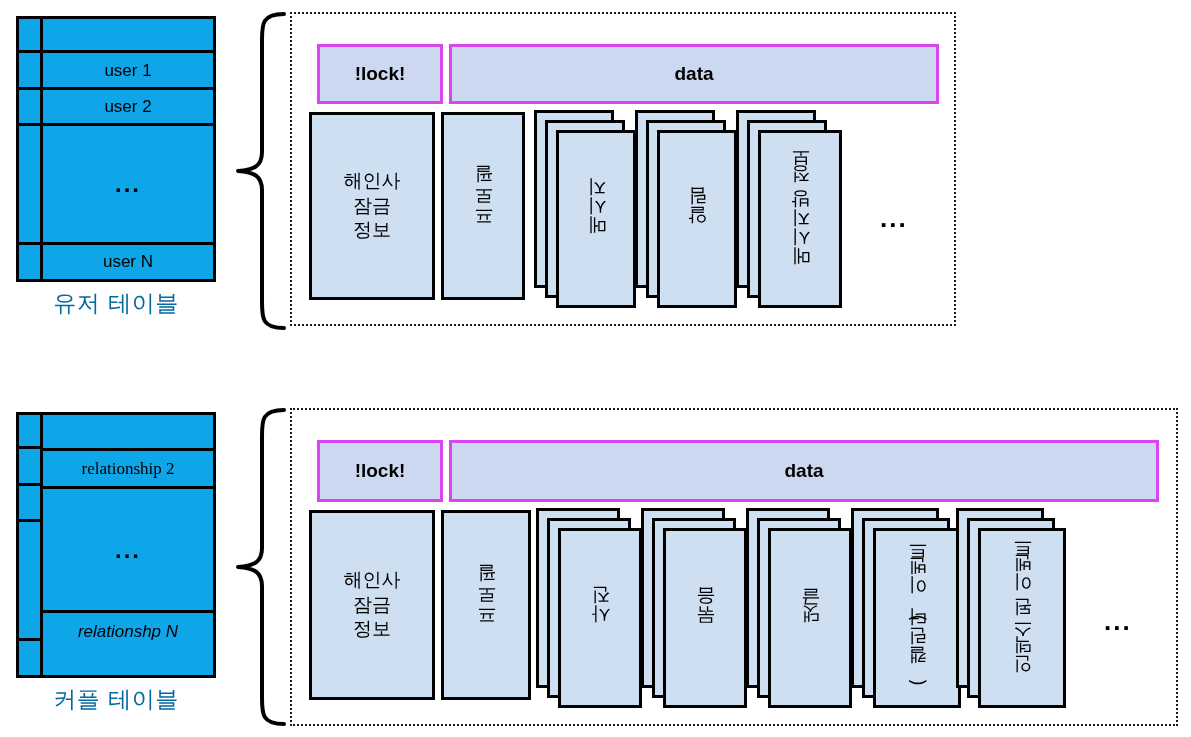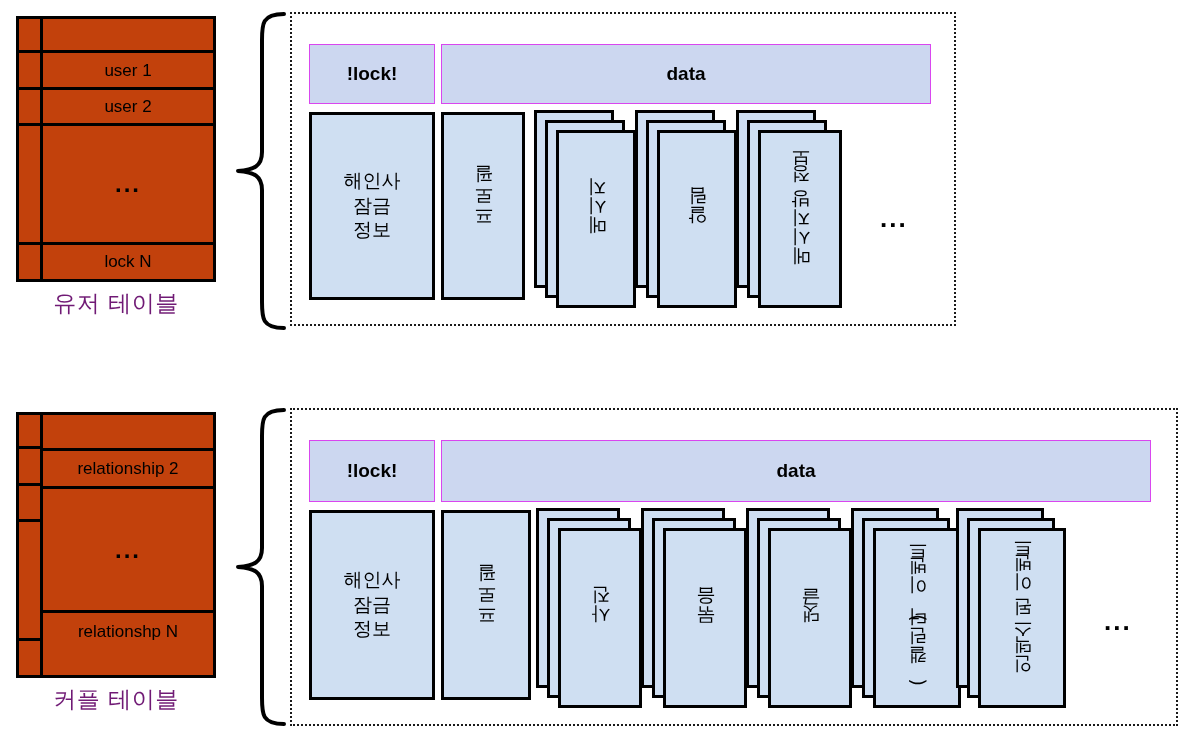--- a/index.html
+++ b/index.html
@@ -5,56 +5,56 @@
   html,body{margin:0;padding:0;background:#ffffff;}
   body{
     width:1191px;height:737px;position:relative;overflow:hidden;
     font-family:"Liberation Sans","DejaVu Sans",sans-serif;
     color:#000;
   }
 
   
   .tbl{
     position:absolute;box-sizing:border-box;
-    border:3px solid #000;background:#c2410c;
+    border:3px solid #000;background:#0ea5e9;
     display:flex;
   }
   .tbl .gutter{
     width:21px;flex:0 0 21px;border-right:3px solid #000;
     display:flex;flex-direction:column;
   }
   .tbl .rows{flex:1;display:flex;flex-direction:column;}
   .trow{
     border-bottom:3px solid #000;
     display:flex;align-items:center;justify-content:center;
     font-size:17px;line-height:1;color:#000;
   }
   .trow.last{border-bottom:none;}
   .grow{border-bottom:3px solid #000;}
   .grow.last{border-bottom:none;}
   .tbl-caption{
     position:absolute;text-align:center;
-    font-size:23px;letter-spacing:.5px;color:#701a75;
+    font-size:23px;letter-spacing:.5px;color:#0369a1;
     font-family:"DejaVu Sans","Liberation Sans",sans-serif;
   }
 
   
   .dotted{
     position:absolute;box-sizing:border-box;
     border:2px dotted #1a1a1a;background:transparent;
   }
 
   
   .brace{position:absolute;}
 
   
   .bx{
     position:absolute;box-sizing:border-box;
-    border:1px solid #d946ef;background:#ccd7f0;
-    display:flex;align-items:center;justify-content:center;
+    border:3px solid #d946ef;background:#ccd7f0;
+    display:flex;align-items:center;justify-content:center;margin-left:8px;
   }
   .hdr-lock,.hdr-data{
     font-weight:bold;font-size:19px;color:#000;
   }
   .card{
     position:absolute;box-sizing:border-box;
     border:3px solid #000;background:#cfdff2;
   }
   .card-front{
     display:flex;align-items:center;justify-content:center;
@@ -87,21 +87,21 @@
     <div class="grow" style="height:35px;"></div>
     <div class="grow" style="height:35px;"></div>
     <div class="grow" style="height:121px;"></div>
     <div class="grow last" style="height:36px;"></div>
   </div>
   <div class="rows">
     <div class="trow" style="height:33px;"></div>
     <div class="trow" style="height:35px;">user 1</div>
     <div class="trow" style="height:35px;">user 2</div>
     <div class="trow" style="height:121px;font-size:24px;font-weight:bold;letter-spacing:2px;">...</div>
-    <div class="trow last" style="height:36px;">lock N</div>
+    <div class="trow last" style="height:36px;">user N</div>
   </div>
 </div>
 <div class="tbl-caption" style="left:10px;top:288px;width:212px;">유저 테이블</div>
 
 <svg class="brace" style="left:232px;top:10px;" width="56" height="322" viewBox="0 0 56 322">
   <path d="M52 4 C30 4 30 14 30 30 L30 142 C30 156 22 160 6 161 C22 162 30 166 30 180 L30 292 C30 308 30 318 52 318" fill="none" stroke="#000" stroke-width="4" stroke-linecap="round" stroke-linejoin="round"></path>
 </svg>
 
 <div class="dotted" style="left:290px;top:12px;width:666px;height:314px;"></div>
 
@@ -146,23 +146,23 @@
 <div class="tbl" style="left:16px;top:412px;width:200px;height:266px;">
   <div class="gutter">
     <div class="grow" style="height:33px;"></div>
     <div class="grow" style="height:35px;"></div>
     <div class="grow" style="height:35px;"></div>
     <div class="grow" style="height:121px;"></div>
     <div class="grow last" style="height:36px;"></div>
   </div>
   <div class="rows">
     <div class="trow" style="height:33px;"></div>
-    <div class="trow" style="height:35px;">relationship 2</div>
+    <div class="trow" style="height:35px;font-family:Liberation Serif, serif;">relationship 2</div>
     <div class="trow" style="height:121px;font-size:24px;font-weight:bold;letter-spacing:2px;">...</div>
-    <div class="trow last" style="height:36px;">relationshp N</div>
+    <div class="trow last" style="height:36px;font-style:italic;">relationshp N</div>
   </div>
 </div>
 <div class="tbl-caption" style="left:10px;top:684px;width:212px;">커플 테이블</div>
 
 <svg class="brace" style="left:232px;top:406px;" width="56" height="322" viewBox="0 0 56 322">
   <path d="M52 4 C30 4 30 14 30 30 L30 142 C30 156 22 160 6 161 C22 162 30 166 30 180 L30 292 C30 308 30 318 52 318" fill="none" stroke="#000" stroke-width="4" stroke-linecap="round" stroke-linejoin="round"></path>
 </svg>
 
 <div class="dotted" style="left:290px;top:408px;width:888px;height:318px;"></div>
 

